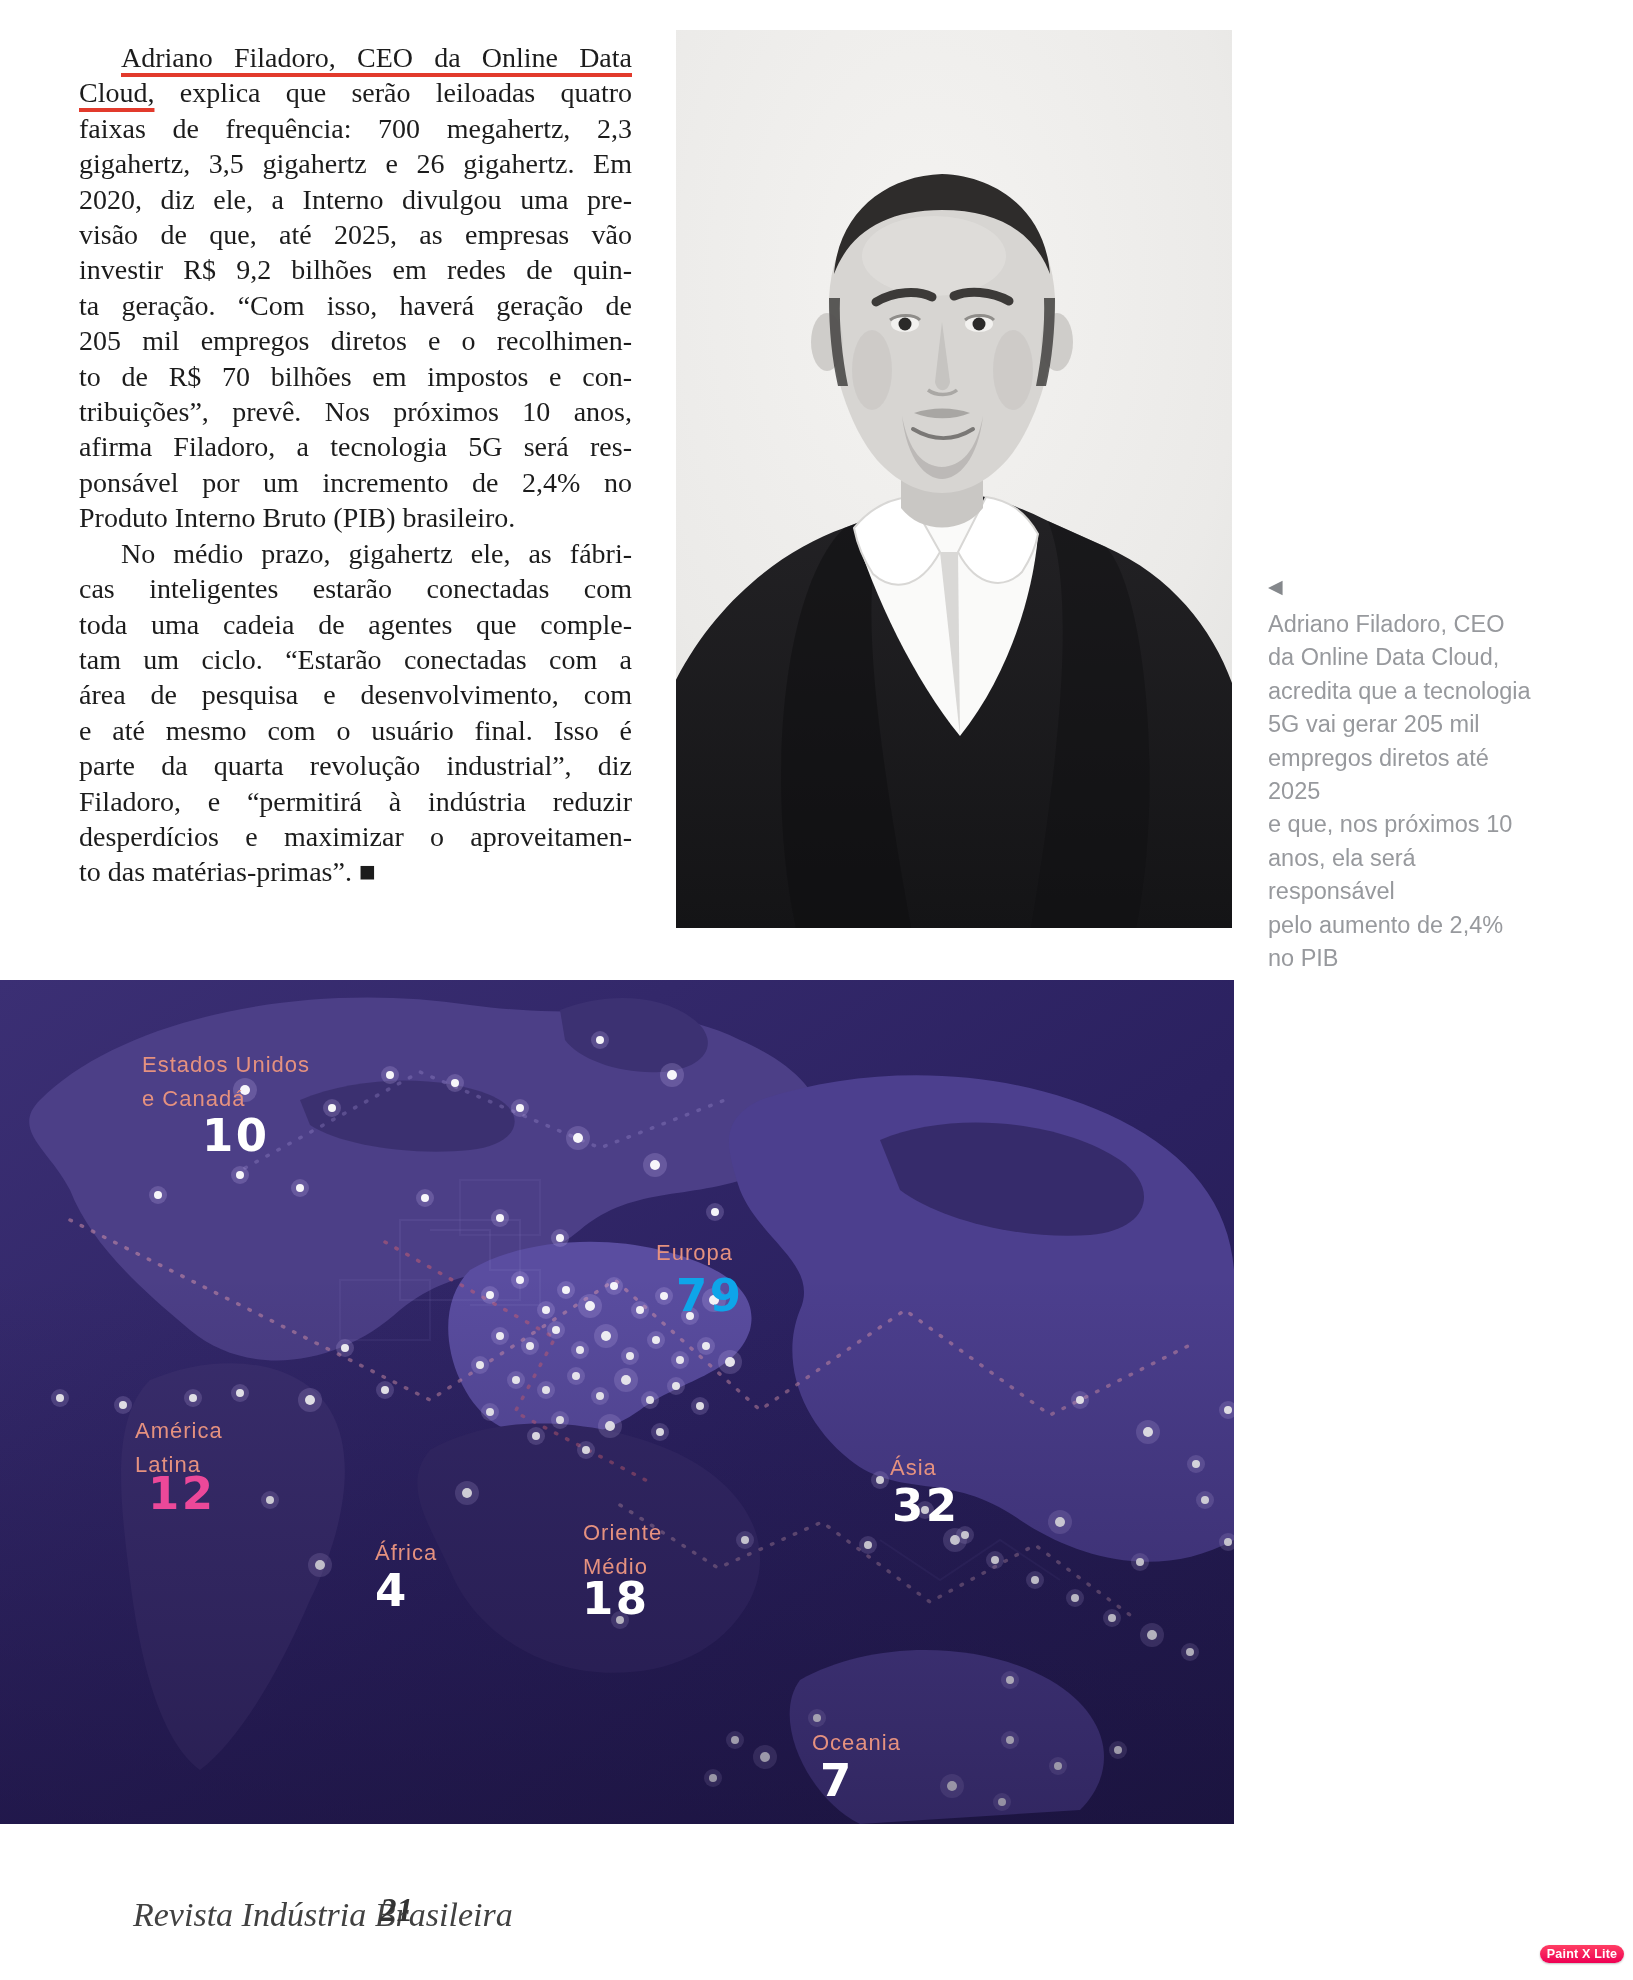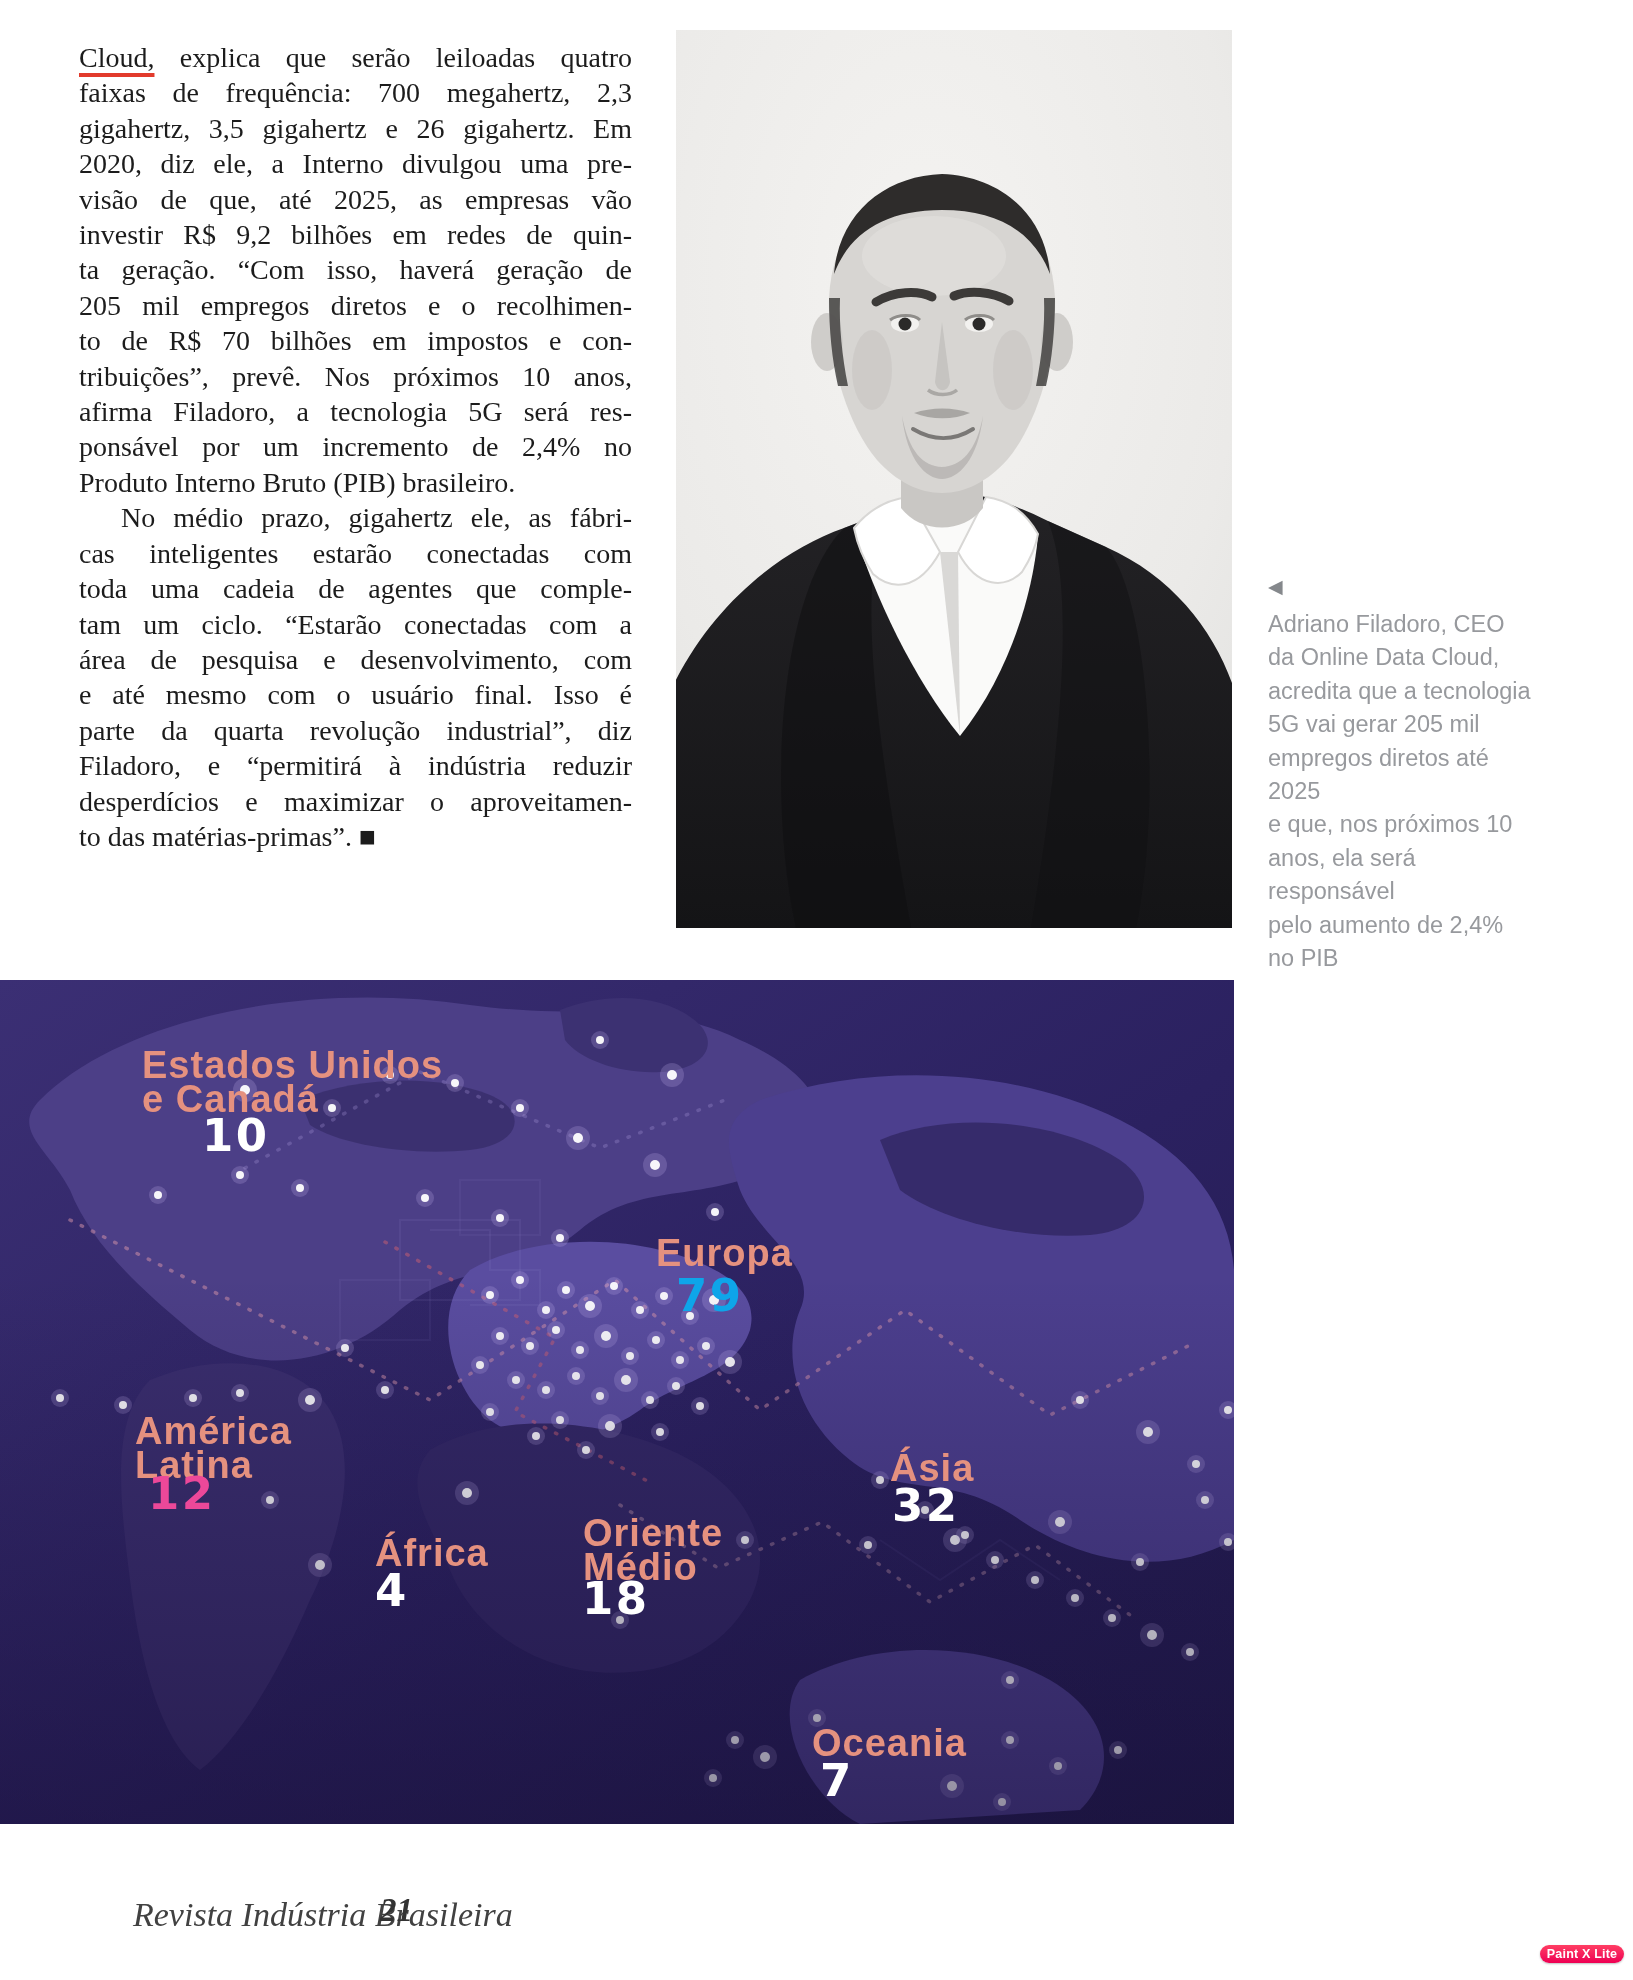--- a/index.html
+++ b/index.html
@@ -26,22 +26,22 @@
   
   .caption{position:absolute;left:1268px;top:575px;width:270px;color:#97999d;}
   .cap-arrow{font-family:"DejaVu Sans",sans-serif;font-size:19px;color:#85888c;
              margin-bottom:11px;}
   .cap-line{font-size:23.5px;line-height:33.4px;}
 
   
   .map{position:absolute;left:0;top:980px;width:1234px;height:844px;background:#2c2260;}
   .map svg{position:absolute;left:0;top:0;}
   .map-labels{position:absolute;left:0;top:0;width:100%;height:100%;}
-  .region-label{position:absolute;font-size:38px;line-height:34px;letter-spacing:1px;
-                font-weight:700;}
+  .region-label{position:absolute;font-size:22px;line-height:34px;letter-spacing:1px;
+                font-weight:400;}
   .region-value{position:absolute;font-family:"DejaVu Sans",sans-serif;font-size:45px;
                 line-height:1;font-weight:800;letter-spacing:2.5px;}
 
   
   .footer{position:absolute;left:85px;top:1896px;width:500px;
           font-family:"Liberation Serif",serif;color:#414141;}
   .footer .mag{font-style:italic;font-size:34px;margin-left:48px;}
   .footer .pnum{position:absolute;left:295px;top:-4px;font-style:italic;font-weight:700;
                 font-size:33px;color:#333;text-align:right;}
 
@@ -50,20 +50,21 @@
              border-radius:13px;background:linear-gradient(180deg,#ff3e63,#ee0053);
              display:flex;align-items:center;justify-content:center;
              color:#fff;font-size:12.5px;font-weight:700;letter-spacing:.2px;
              box-shadow:0 1px 2px rgba(0,0,0,.25);}
 </style>
 </head>
 <body>
 
 <div class="article">
   <div class="para1-head">
+    <div class="line indent"><span class="u-red">Adriano Filadoro, CEO da Online Data</span></div>
     <div class="line line2"><span class="u-red">Cloud,</span> <span>explica que serão leiloadas quatro</span></div>
   </div>
   <div class="para1-lines">
       <div class="line">faixas de frequência: 700 megahertz, 2,3</div>
       <div class="line">gigahertz, 3,5 gigahertz e 26 gigahertz. Em</div>
       <div class="line">2020, diz ele, a Interno divulgou uma pre-</div>
       <div class="line">visão de que, até 2025, as empresas vão</div>
       <div class="line">investir R$ 9,2 bilhões em redes de quin-</div>
       <div class="line">ta geração. “Com isso, haverá geração de</div>
       <div class="line">205 mil empregos diretos e o recolhimen-</div>

